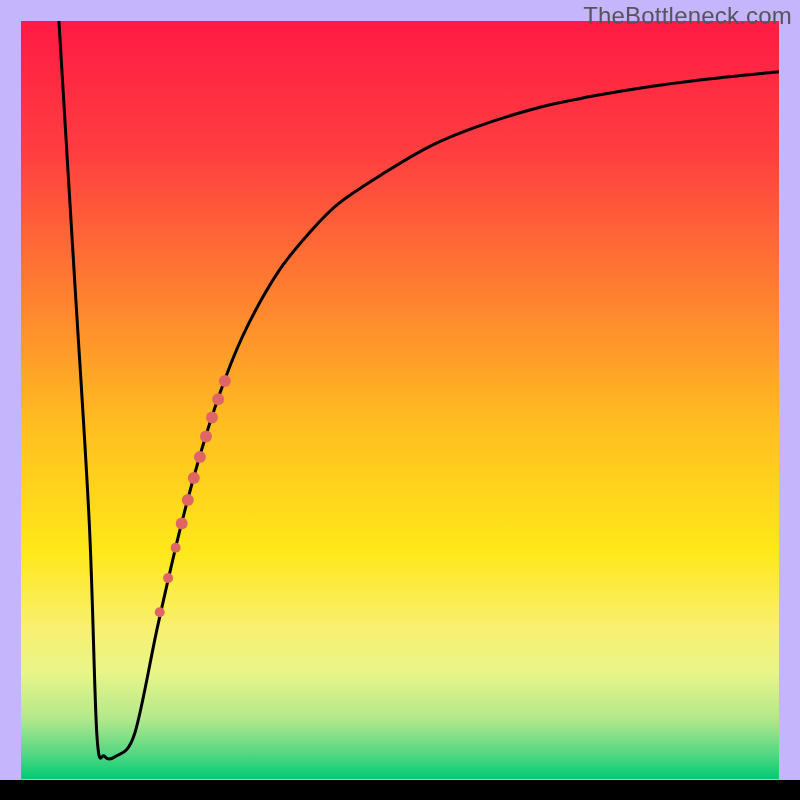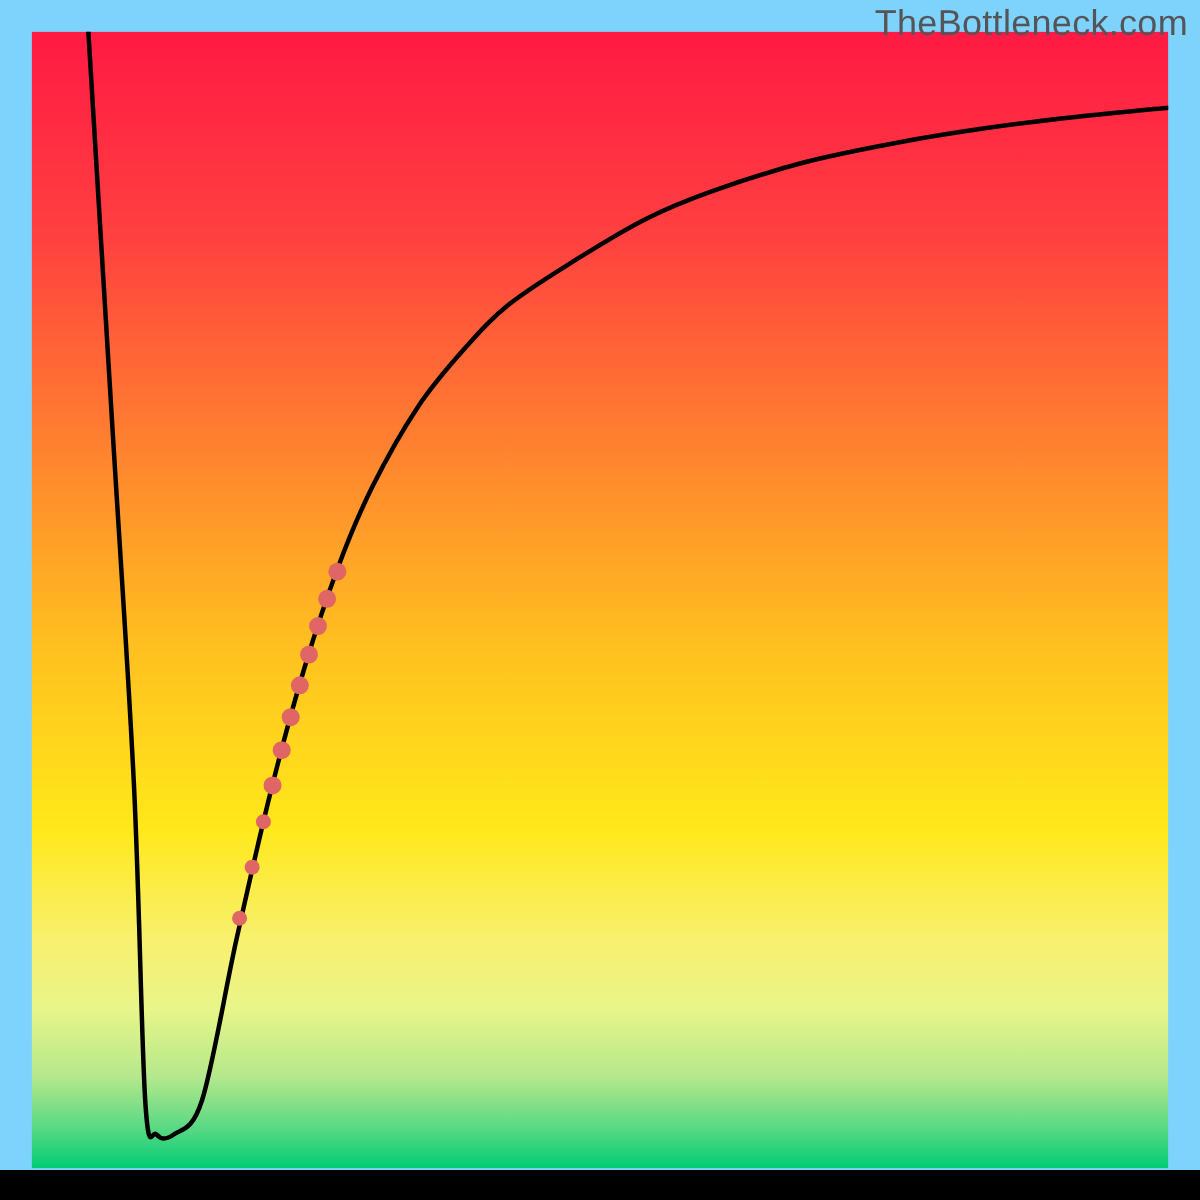--- a/index.html
+++ b/index.html
@@ -7,21 +7,21 @@
     padding: 0;
     width: 800px;
     height: 800px;
     background: #000;
     overflow: hidden;
   }
   .frame {
     position: relative;
     width: 800px;
     height: 780px;
-    background: #7dd3fc;
+    background: #c4b5fd;
   }
   .plot-area {
     position: absolute;
     left: 21px;
     top: 21px;
     width: 758px;
     height: 758px;
     overflow: hidden;
   }
   .watermark {

